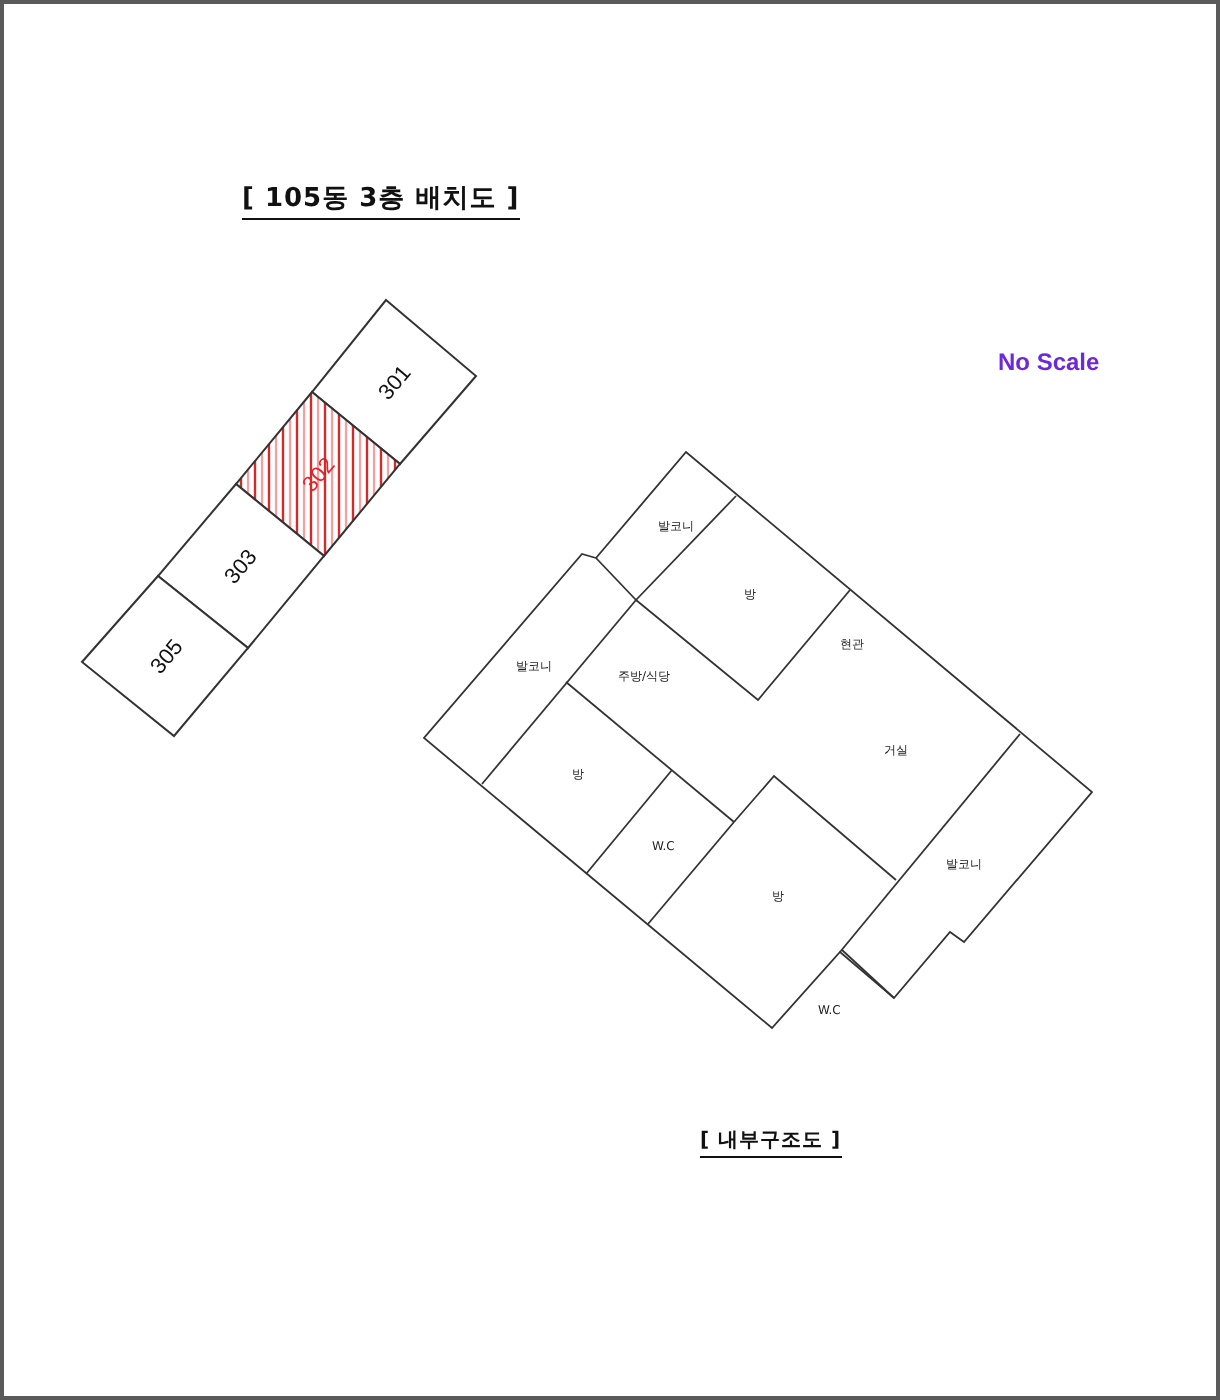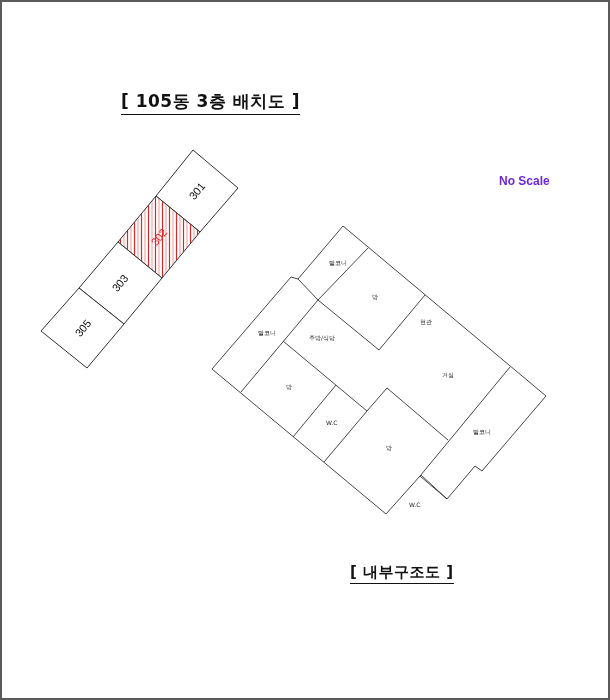--- a/index.html
+++ b/index.html
@@ -1,21 +1,21 @@
 <!DOCTYPE html>
 <html><head>
   <meta charset="utf-8">
   <style>
     html, body { margin: 0; padding: 0; background: #ffffff; }
     body { width: 610px; height: 700px; position: relative; overflow: hidden; font-family: "DejaVu Sans", sans-serif; }
     .frame { position: absolute; left: 0; top: 0; width: 606px; height: 696px; border: 2px solid #5a5a5a; background: #fff; }
     svg.plan { position: absolute; left: 0; top: 0; width: 610px; height: 700px; }
     .title { position: absolute; font-family: "DejaVu Sans", sans-serif; font-weight: bold; color: #111; white-space: nowrap; letter-spacing: 0.5px; }
-    .title-dong { left: 121px; top: 90px; font-size: 17px; border-bottom: 1.5px solid #111; padding-bottom: 1px; }
-    .title-inner { left: 350px; top: 563px; font-size: 15px; border-bottom: 1.5px solid #111; padding-bottom: 1px; }
+    .title-dong { left: 121px; top: 90px; font-size: 13px; border-bottom: 1.5px solid #111; padding-bottom: 1px; }
+    .title-inner { left: 350px; top: 563px; font-size: 10px; border-bottom: 1.5px solid #111; padding-bottom: 1px; }
     .no-scale { position: absolute; left: 499px; top: 174px; font-size: 12px; font-weight: bold; color: #6d28d9; font-family: "Liberation Sans", sans-serif; }
     .unit-label { font-family: "Liberation Sans", sans-serif; font-size: 11px; font-weight: normal; }
     .room-label { font-family: "DejaVu Sans", sans-serif; font-size: 6px; fill: #222; }
   </style>
 </head>
 <body>
 
 <div class="frame"></div>
 
 <div class="title title-dong">[ 105동 3층 배치도 ]</div>

